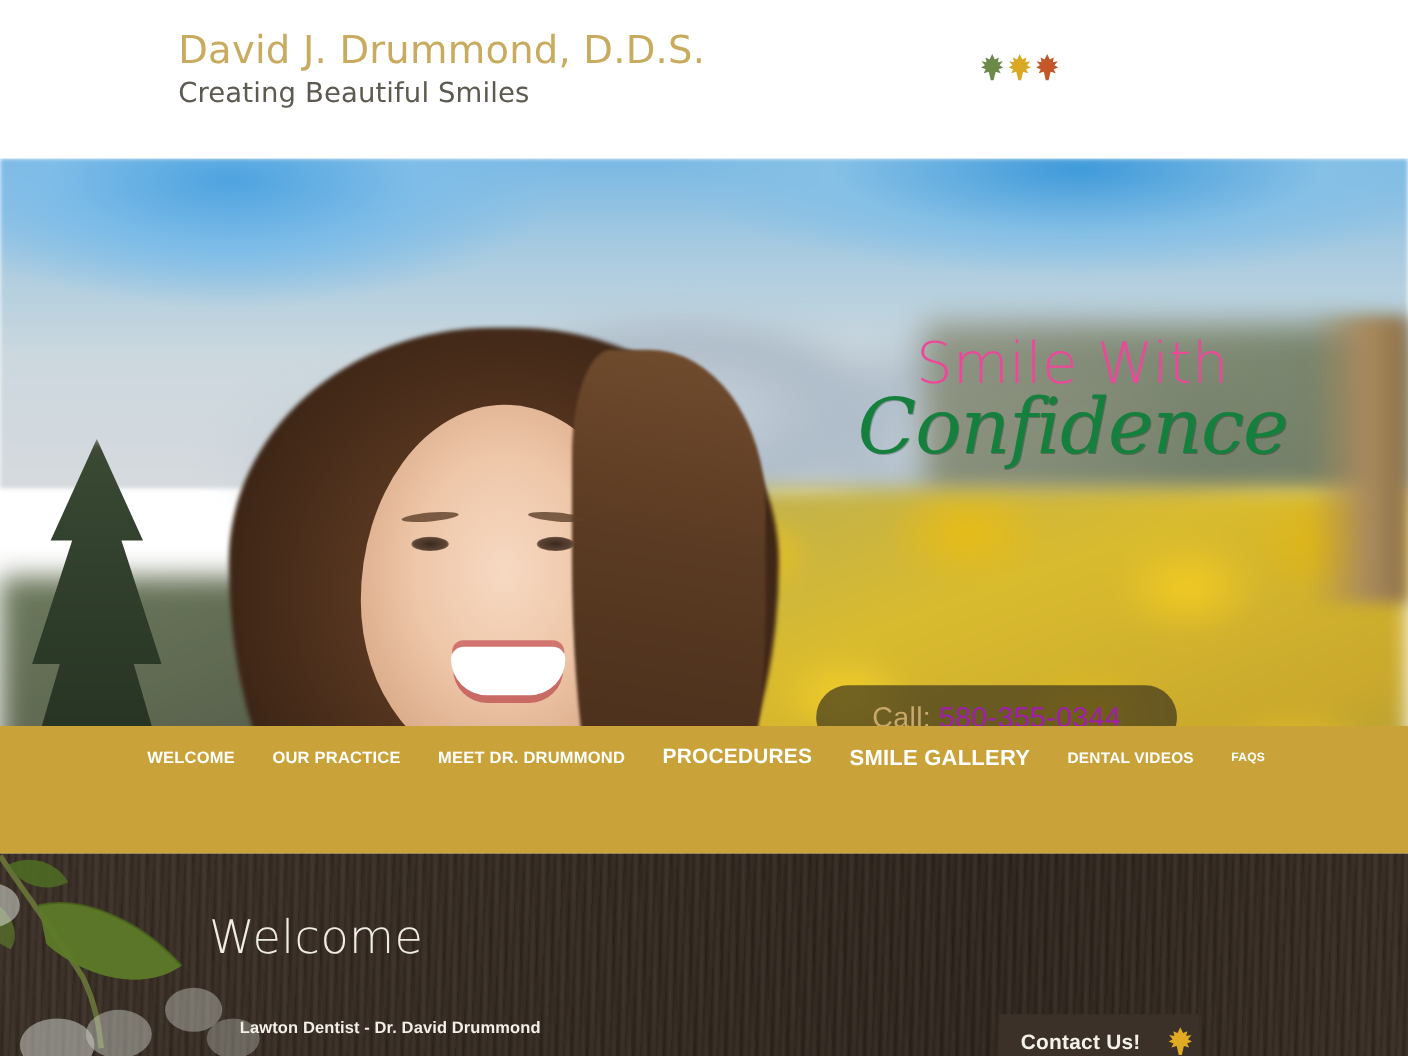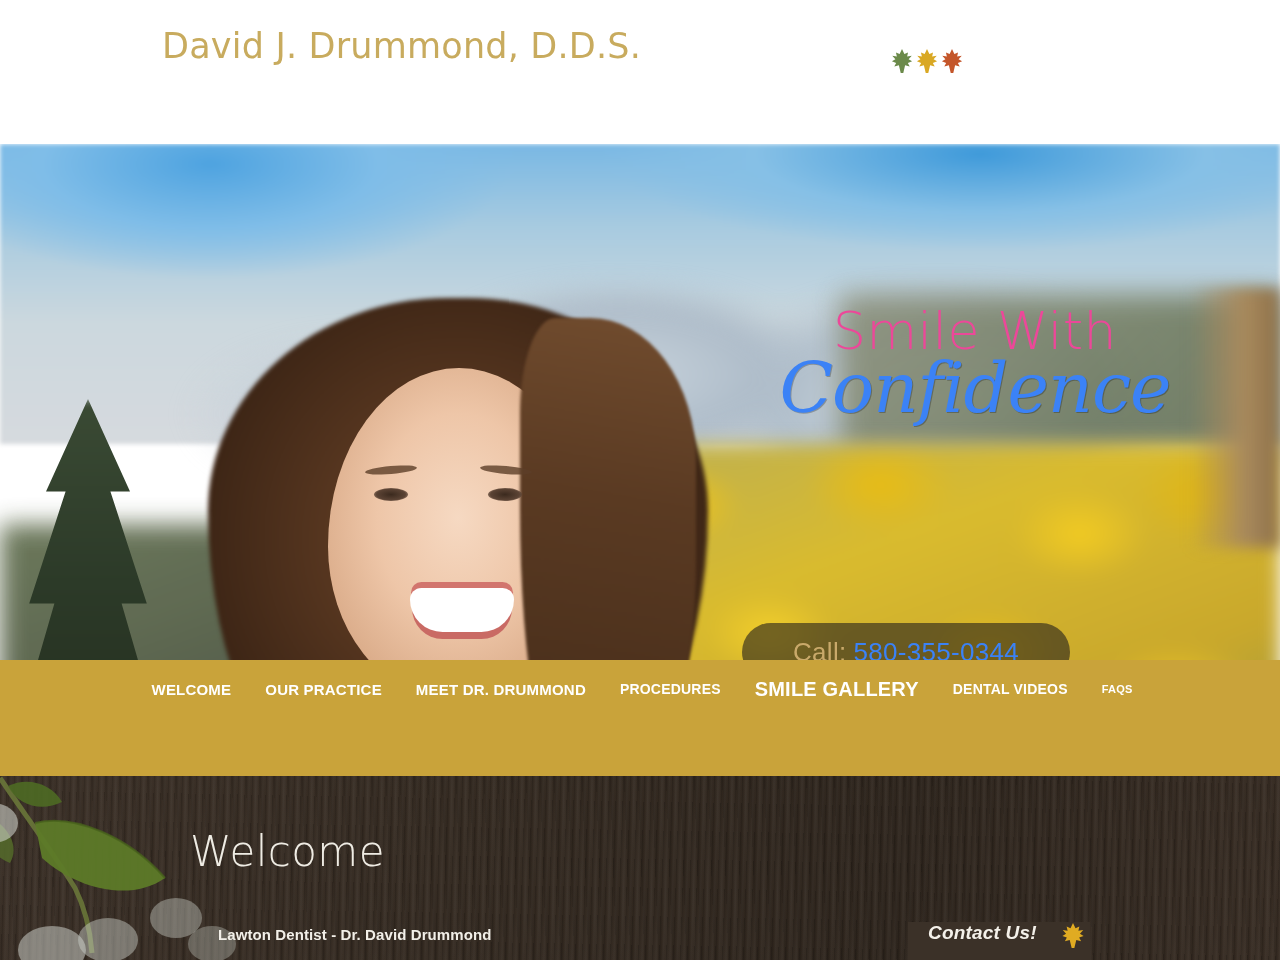--- a/index.html
+++ b/index.html
@@ -142,32 +142,32 @@
   .hero-text { position:absolute; left:740px; top:160px; width:470px; }
   .smile-with {
     font-family:"DejaVu Sans", sans-serif;
     font-size:52px; font-weight:300; color:#ec4899;
     letter-spacing:.5px; line-height:1.05;
     text-align:center;
   }
   .confidence {
     font-family:"DejaVu Serif", serif;
     font-style:italic; font-size:70px; font-weight:400;
-    color:#3b82f6; line-height:1.0; text-align:center;
+    color:#15803d; line-height:1.0; text-align:center;
     margin-top:-6px; letter-spacing:-1px;
     text-shadow:1px 1px 0 rgba(0,0,0,.25);
   }
   .call-btn {
     position:absolute; left:742px; top:463px; width:328px; height:58px;
     background:rgba(40,36,28,.62); border-radius:29px;
     display:flex; align-items:center; justify-content:center;
     font-size:26px; letter-spacing:.3px;margin-top:16px;
   }
   .call-label { color:#c9a96a; }
-  .call-number { color:#3b82f6; margin-left:7px; }
+  .call-number { color:#a21caf; margin-left:7px; }
 
   
   .nav {
     position:absolute; left:0; top:660px; width:1280px; height:116px;
     background:#c9a33a;
   }
   .nav-row {
     display:flex; align-items:center; justify-content:center;
     width:100%;
   }
@@ -196,32 +196,33 @@
     font-family:"DejaVu Sans", sans-serif;
     font-size:42px; font-weight:300; color:#efece4; letter-spacing:.4px;
   }
   .lawton {
     position:absolute; left:190px; top:926px;
     font-size:15px; font-weight:bold; color:#f2efe8; letter-spacing:.1px;margin-left:28px;
   }
   .contact-box {
     position:absolute; left:908px; top:922px; width:182px; height:38px;
     background:#3b3128;
-    display:flex; align-items:flex-start; padding-left:20px; gap:24px;font-style:italic;
+    display:flex; align-items:flex-end; padding-left:20px; gap:24px;
   }
   .contact-label {
     color:#f4f1ea; font-size:19px; font-weight:bold; letter-spacing:.2px;
   }
 </style>
 </head>
 <body>
 
 <div class="header">
   <div class="brand">
     <div class="brand-title">David J. Drummond, D.D.S.</div>
+    <div class="brand-tagline">Creating Beautiful Smiles</div>
   </div>
   <div class="leaf-logo">
     <svg width="22" height="26" viewBox="0 0 24 28">
       <path d="M12 1 L14.6 6.4 L18.6 4.6 L17.6 9.2 L22.6 8.2 L19.2 12.2 L23 14.4 L18.4 16.2 L20.4 20 L15.4 18.6 L13.4 27 L10.6 27 L8.6 18.6 L3.6 20 L5.6 16.2 L1 14.4 L4.8 12.2 L1.4 8.2 L6.4 9.2 L5.4 4.6 L9.4 6.4 Z" fill="#6b8a4a"></path>
     </svg>
     <svg width="22" height="26" viewBox="0 0 24 28">
       <path d="M12 1 L14.6 6.4 L18.6 4.6 L17.6 9.2 L22.6 8.2 L19.2 12.2 L23 14.4 L18.4 16.2 L20.4 20 L15.4 18.6 L13.4 27 L10.6 27 L8.6 18.6 L3.6 20 L5.6 16.2 L1 14.4 L4.8 12.2 L1.4 8.2 L6.4 9.2 L5.4 4.6 L9.4 6.4 Z" fill="#d9a824"></path>
     </svg>
     <svg width="22" height="26" viewBox="0 0 24 28">
       <path d="M12 1 L14.6 6.4 L18.6 4.6 L17.6 9.2 L22.6 8.2 L19.2 12.2 L23 14.4 L18.4 16.2 L20.4 20 L15.4 18.6 L13.4 27 L10.6 27 L8.6 18.6 L3.6 20 L5.6 16.2 L1 14.4 L4.8 12.2 L1.4 8.2 L6.4 9.2 L5.4 4.6 L9.4 6.4 Z" fill="#c4562a"></path>
@@ -264,21 +265,21 @@
     <span class="call-number">580-355-0344</span>
   </div>
 
 </div>
 
 <nav class="nav">
   <div class="nav-row row1">
     <a class="nav-item" style="font-size:15px">WELCOME</a>
     <a class="nav-item" style="font-size:15px">OUR PRACTICE</a>
     <a class="nav-item" style="font-size:15px">MEET DR. DRUMMOND</a>
-    <a class="nav-item" style="font-size:14px">PROCEDURES</a>
+    <a class="nav-item" style="font-size:19px">PROCEDURES</a>
     <a class="nav-item" style="font-size:20px">SMILE GALLERY</a>
     <a class="nav-item" style="font-size:14px">DENTAL VIDEOS</a>
     <a class="nav-item" style="font-size:11px">FAQS</a>
   </div>
 </nav>
 
 <div class="content">
   <svg class="branch" viewBox="0 0 300 200">
     <path d="M20 10 C40 40 70 80 95 120 C105 140 110 160 112 185" stroke="#6c7a3a" stroke-width="5" fill="none" opacity=".85"></path>
     <path d="M55 55 C95 45 150 70 185 110 C150 135 95 120 62 90 Z" fill="#5d7a28" opacity=".95"></path>

